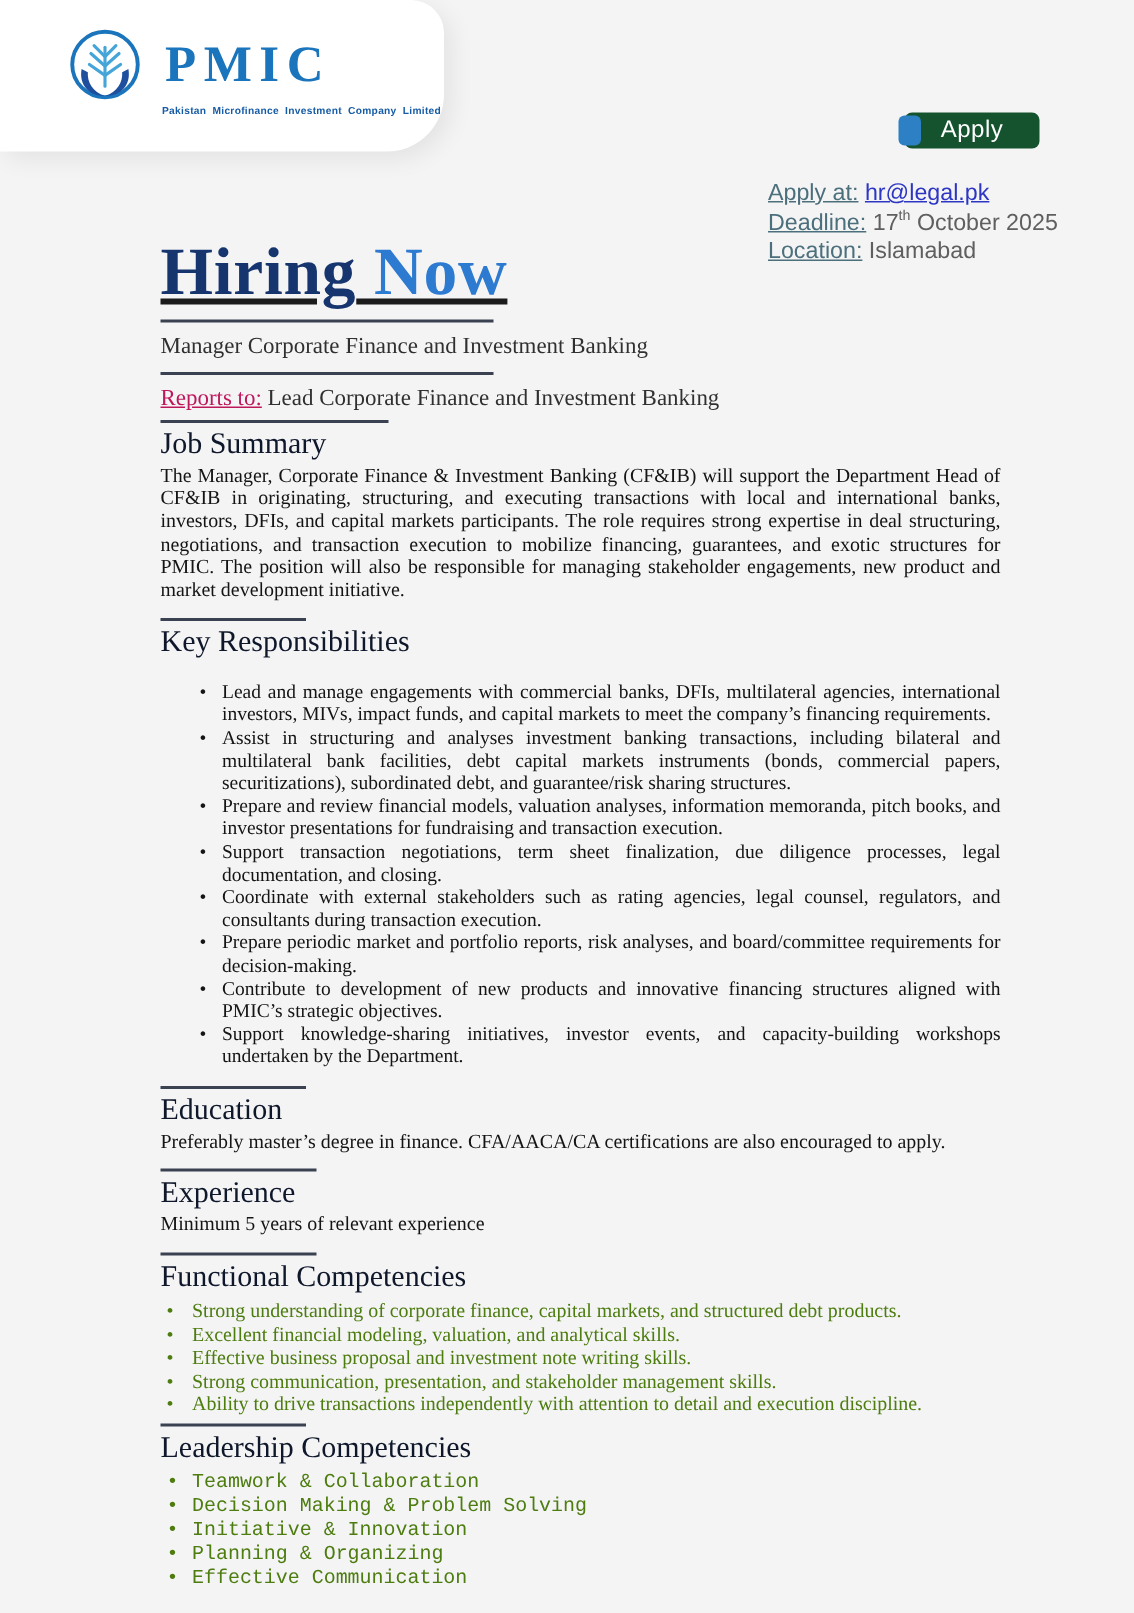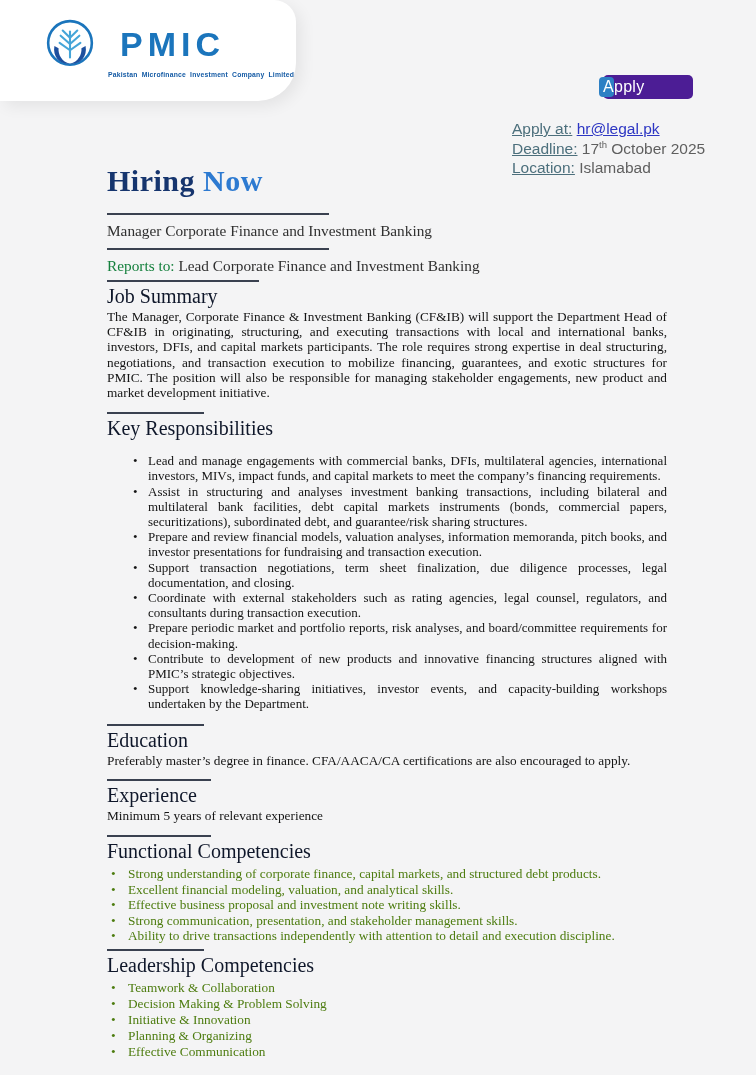--- a/index.html
+++ b/index.html
@@ -10,69 +10,69 @@
   }
   
   .corner-accent{position:absolute;top:0;left:2px;width:24px;height:3px;background:#1d4f9e;border-radius:0 0 2px 2px;}
   .logo-card{
     position:absolute;top:0;left:0;width:296px;height:101px;background:#ffffff;
     border-radius:0 22px 38px 0;box-shadow:5px 5px 16px rgba(0,0,0,.07);
   }
   .logo-row{display:flex;align-items:center;padding:18px 0 0 44px;}
   .logo-mark{width:52px;height:52px;flex:0 0 auto;}
   .wordmark{
-    font-family:Liberation Sans, sans-serif;font-weight:bold;font-size:34px;
-    color:#1b75bc;letter-spacing:5px;margin-left:24px;line-height:1;
+    font-family:Liberation Serif, serif;font-weight:bold;font-size:34px;
+    color:#1b75bc;letter-spacing:5px;margin-left:14px;line-height:1;
   }
   .tagline{
     position:absolute;left:108px;top:71px;white-space:nowrap;
     font-family:"Liberation Sans",sans-serif;font-size:6.8px;font-weight:bold;
     color:#155ba5;letter-spacing:.2px;word-spacing:2px;
   }
   
   .apply-btn{
     position:absolute;left:603px;top:75px;width:90px;height:24px;
-    background:#4c1d95;border-radius:5px;cursor:pointer;
-    display:flex;align-items:center;
+    background:#14532d;border-radius:5px;cursor:pointer;
+    display:flex;align-items:center;justify-content:center;
   }
   .apply-btn .accent{
     position:absolute;left:-4px;top:2px;width:15px;height:20px;
     background:#2d80c4;border-radius:4px;
   }
   .apply-btn .lbl{
     position:relative;font-family:"Liberation Sans",sans-serif;color:#ffffff;
     font-size:16px;letter-spacing:.3px;
   }
   .contact{
     position:absolute;left:512px;top:119px;
     font-family:"Liberation Sans",sans-serif;font-size:15.5px;line-height:19.5px;
   }
   .contact .label{color:#4c6f7c;text-decoration:underline;}
   .contact .value{color:#5f5f5f;}
   .contact .email{color:#2d36c3;text-decoration:underline;cursor:pointer;}
   .contact sup{font-size:9.5px;line-height:0;}
   
   .main{position:absolute;left:107px;top:160px;width:560px;color:#1b1b1b;}
-  h1{margin:0;font-size:30px;line-height:42px;font-weight:bold;letter-spacing:.5px;}
+  h1{margin:0;font-size:45px;line-height:42px;font-weight:bold;letter-spacing:.5px;text-decoration:underline;}
   .t1{color:#16356e;} .t2{color:#2d7ad1;}
   .rule{border:none;border-top:2px solid #3a4150;margin:0;}
   .r-long{width:222px;} .r-med{width:152px;} .r-short{width:97px;} .r-short2{width:104px;}
   .mt11{margin-top:11px;} .mt7{margin-top:7px;} .mt4{margin-top:4px;}
   .mt12{margin-top:12px;} .mt5{margin-top:5px;} .mt11b{margin-top:11px;}
   .line15{font-size:15.3px;line-height:20px;margin-top:6px;color:#303030;}
-  .blue-label{color:#15803d;}
+  .blue-label{color:#be185d;text-decoration:underline;}
   h2{margin:2px 0 0;font-size:20px;line-height:24px;font-weight:400;color:#0f172a;}
   p.body{margin:1px 0 0;font-size:13.3px;line-height:15.2px;text-align:justify;color:#141414;}
   ul.resp{margin:13px 0 0;padding:0 0 0 26px;list-style:none;}
   ul.resp li{position:relative;padding-left:15px;font-size:13px;line-height:15.2px;text-align:justify;color:#141414;}
   ul.resp li::before{content:"\2022";position:absolute;left:0;top:0;}
   ul.comp{margin:3px 0 0;padding:0 0 0 4px;list-style:none;}
   ul.comp li{position:relative;padding-left:17px;font-size:13.3px;line-height:15.5px;color:#4d7c0f;}
   ul.comp li::before{content:"\2022";position:absolute;left:0;top:0;}
-  ul.lead li{line-height:16px;}
+  ul.lead li{line-height:16px;font-family:Liberation Mono, monospace;}
 </style>
 </head>
 <body>
 
 <div class="corner-accent"></div>
 
 <div class="logo-card">
   <div class="logo-row">
     <span class="logo-mark">
       <svg viewBox="0 0 50 50" width="52" height="52">

